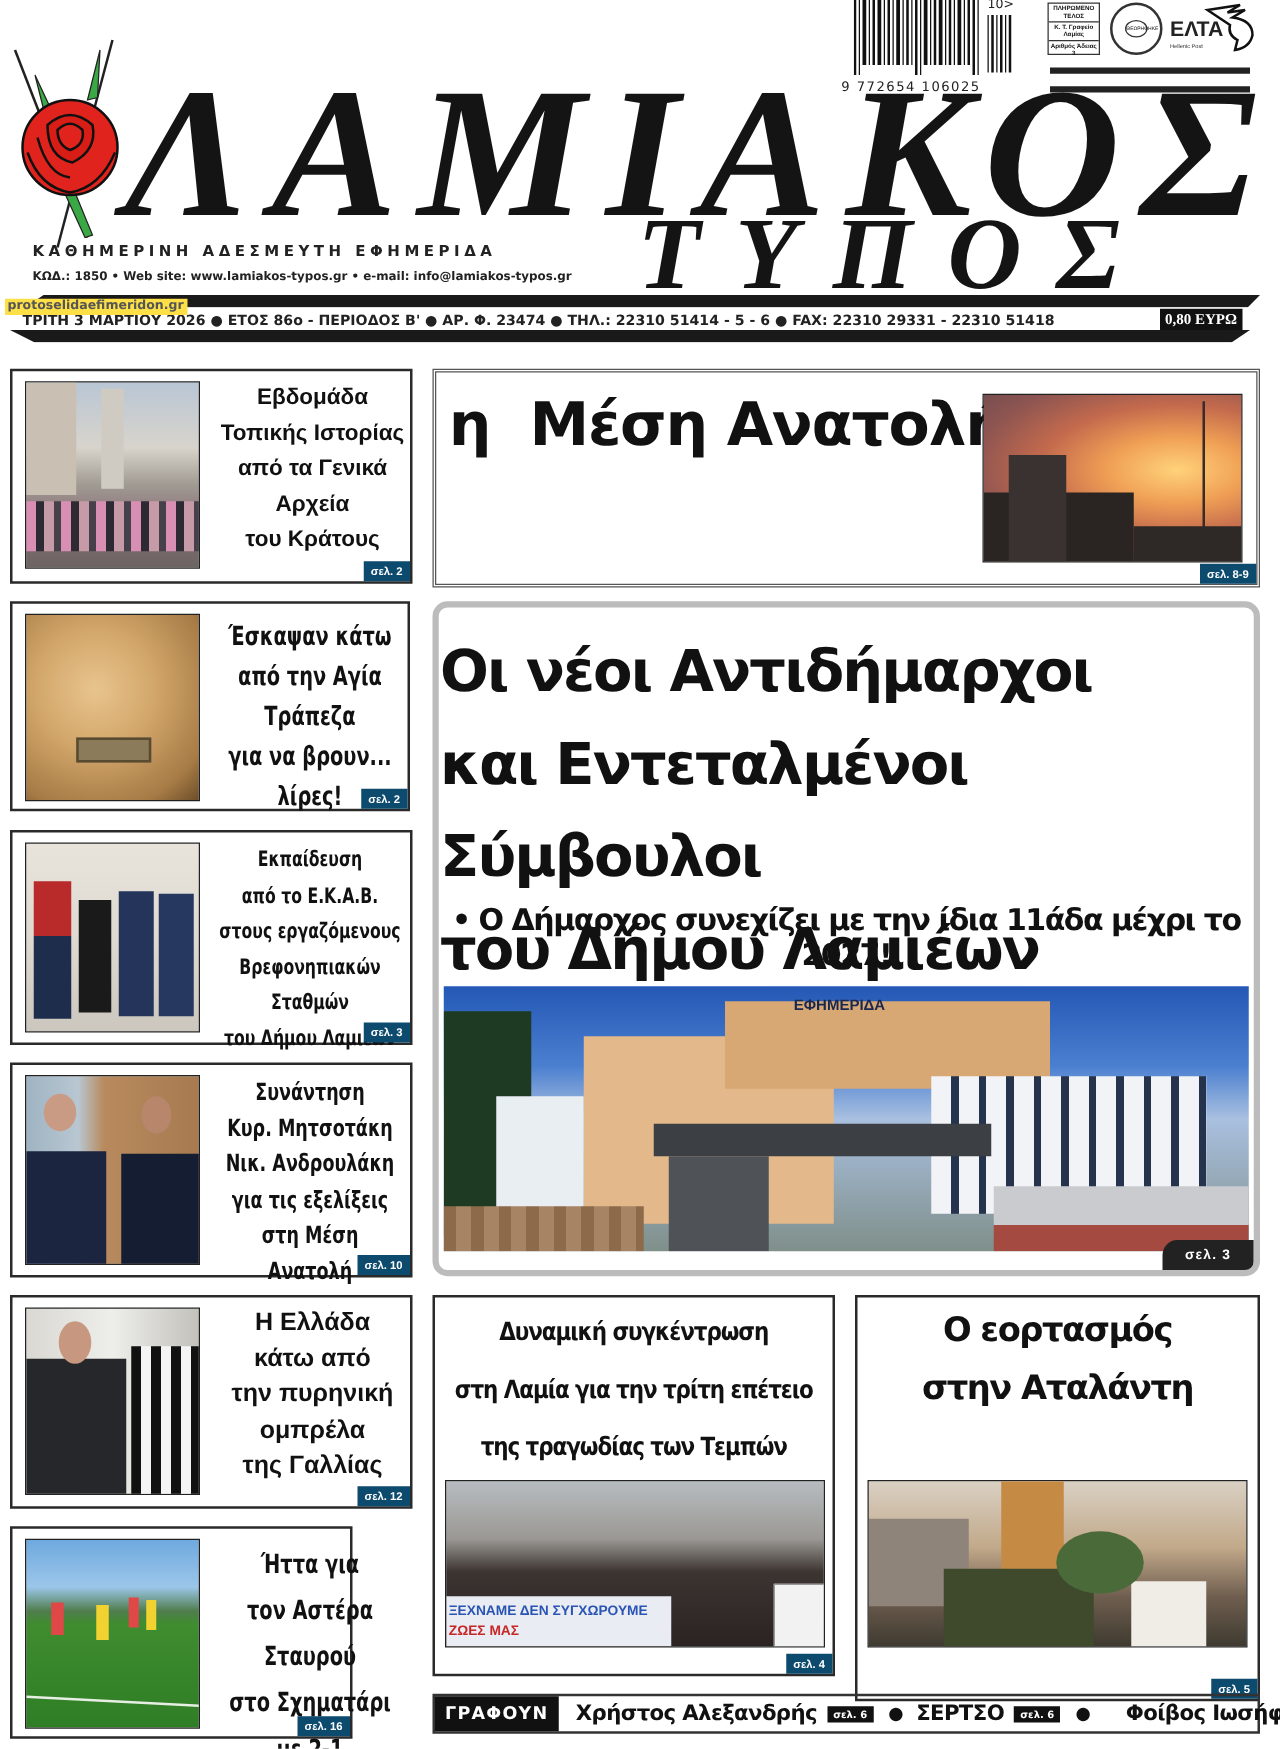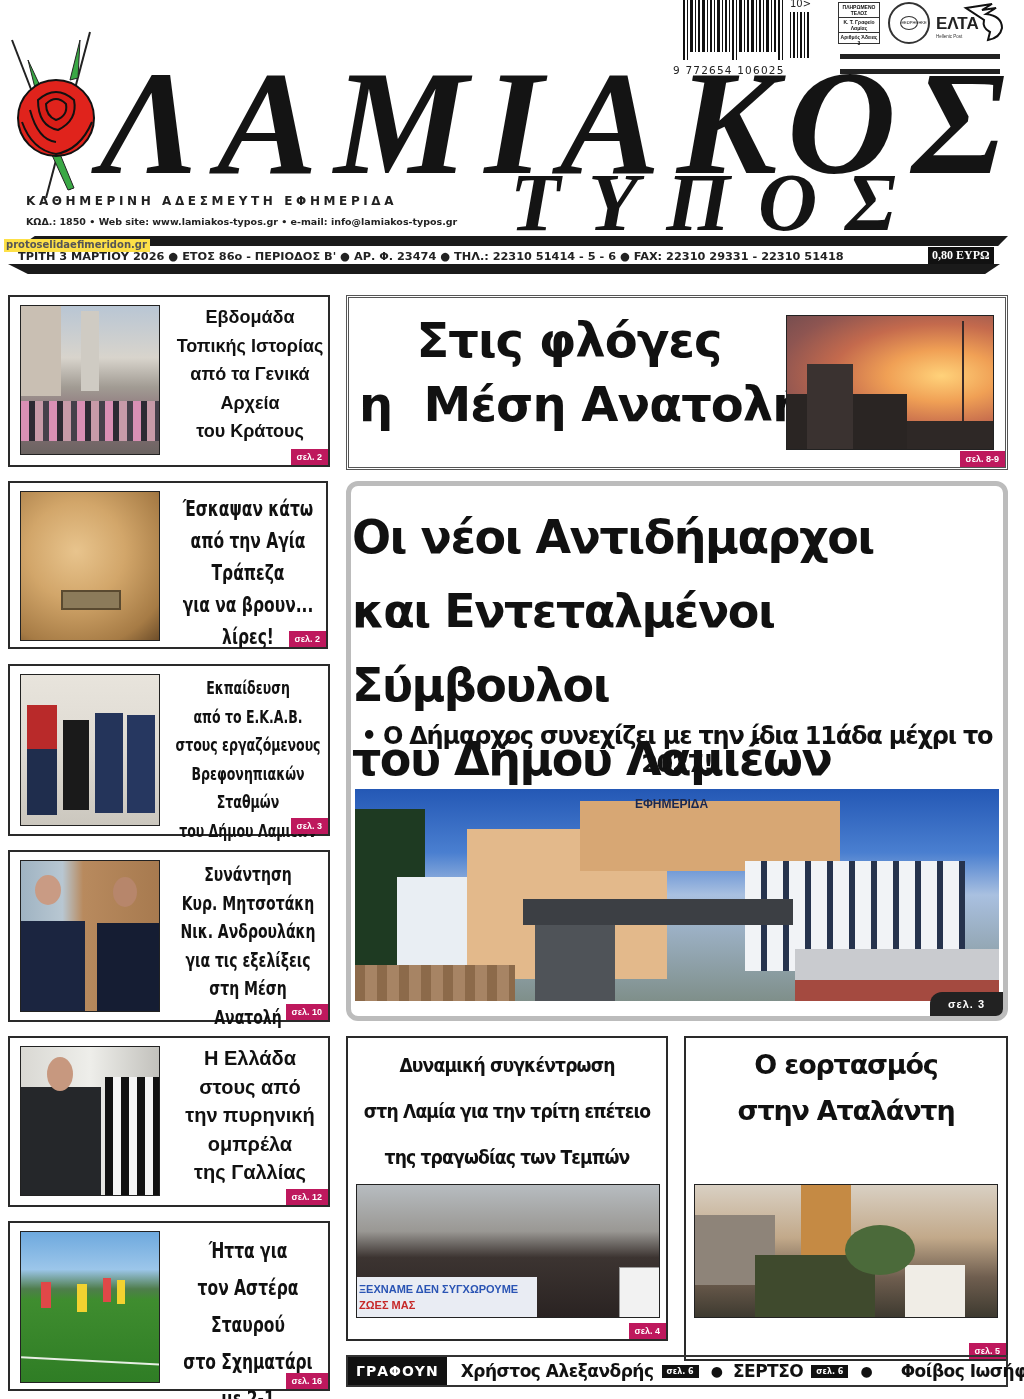--- a/index.html
+++ b/index.html
@@ -29,21 +29,21 @@
 
 
 #bar-top{left:20px;top:236px;width:988px;height:10px;background:#1a1a1a;clip-path:polygon(1.5% 0,100% 0,99% 100%,0 100%)}
 #bar-bot{left:8px;top:264px;width:992px;height:10px;background:#1a1a1a;clip-path:polygon(0 0,100% 0,98.5% 100%,2% 100%)}
 #dateline{left:18px;top:248px;width:990px;height:16px;font-family:"DejaVu Sans",sans-serif;font-size:11.3px;font-weight:bold;color:#222;white-space:nowrap;display:flex;align-items:center}
 #price{left:928px;top:247px;background:#111;color:#fff;font-family:"Liberation Serif",serif;font-weight:bold;font-size:12px;padding:1px 4px;height:17px;line-height:15px;white-space:nowrap}
 #watermark{left:4px;top:239px;background:#fde047;font-family:"DejaVu Sans",sans-serif;font-size:10px;font-weight:bold;color:#555;padding:0 3px 1px 2px;line-height:12px}
 
 
 .box{position:absolute;border:2px solid #2a2a2a;background:#fff}
-.pg{position:absolute;right:0;bottom:0;background:#be185d;color:#fff;font-size:9px;font-weight:bold;padding:3px 6px;line-height:10px;white-space:nowrap}
+.pg{position:absolute;right:0;bottom:0;background:#0c4a6e;color:#fff;font-size:9px;font-weight:bold;padding:3px 6px;line-height:10px;white-space:nowrap}
 .thumb{position:absolute;border:1px solid #222;overflow:hidden}
 .side-text{position:absolute;text-align:center;font-family:"Liberation Sans",sans-serif;font-weight:bold;color:#111}
 .narrow{font-family:"DejaVu Sans Condensed","DejaVu Sans",sans-serif;transform:scaleX(.82);transform-origin:center}
 
 
 #feat-top{left:346px;top:295px;width:662px;height:175px;border:3px double #555}
 #feat-top-text{left:10px;top:10px;width:420px;text-align:center;font-family:"DejaVu Sans",sans-serif;font-weight:bold;font-size:48px;line-height:64px;letter-spacing:-1px;color:#111}
 #main{left:346px;top:481px;width:662px;height:540px;border:5px solid #bcbcbc;border-radius:12px;background:#fff;overflow:hidden}
 #main-head{left:1px;top:14px;width:652px;text-align:left;font-family:"DejaVu Sans",sans-serif;font-weight:bold;font-size:46px;line-height:74px;color:#111;letter-spacing:-1.5px}
 #main-bullet{left:0;top:236px;width:652px;text-align:center;font-family:"DejaVu Sans",sans-serif;font-weight:bold;font-size:24px;color:#111;letter-spacing:-1.2px}
@@ -210,48 +210,47 @@
 </div>
 
 <div class="box" style="left:8px;top:1036px;width:322px;height:171px">
   <div class="thumb" style="left:10px;top:8px;width:140px;height:150px;background:linear-gradient(90deg,#d9d8d3 0%,#eeeeea 50%,#c2c1bc 100%)">
     <div style="position:absolute;left:0;top:40px;width:80px;height:110px;background:#25272a"></div>
     <div style="position:absolute;left:26px;top:10px;width:26px;height:34px;border-radius:50%;background:#c7987f"></div>
     <div style="position:absolute;left:84px;top:30px;width:56px;height:120px;background:repeating-linear-gradient(90deg,#111 0 8px,#f4f4f4 8px 16px)"></div>
   </div>
   <div class="side-text" style="left:160px;top:6px;width:160px;font-size:20px;line-height:28.5px">
     <div>Η Ελλάδα</div>
-    <div>στους από</div>
+    <div>κάτω από</div>
     <div>την πυρηνική</div>
     <div>ομπρέλα</div>
     <div>της Γαλλίας</div>
   </div>
   <div class="pg">σελ. 12</div>
 </div>
 
-<div class="box" style="left:8px;top:1221px;width:322px;height:170px">
+<div class="box" style="left:8px;top:1221px;width:274px;height:170px">
   <div class="thumb" style="left:10px;top:8px;width:140px;height:152px;background:linear-gradient(180deg,#6ea9de 0%,#9cc6ea 25%,#4f7d4c 38%,#3f8d2f 45%,#2f7d25 100%)">
     <div style="position:absolute;left:20px;top:50px;width:10px;height:26px;background:#e04848"></div>
     <div style="position:absolute;left:56px;top:52px;width:10px;height:28px;background:#f2d230"></div>
     <div style="position:absolute;left:82px;top:46px;width:8px;height:24px;background:#e04848"></div>
     <div style="position:absolute;left:96px;top:48px;width:8px;height:24px;background:#f2d230"></div>
     <div style="position:absolute;left:0;top:128px;width:140px;height:2px;background:#e7eee4;transform:rotate(3deg)"></div>
   </div>
   <div class="side-text narrow" style="left:148px;top:10px;width:180px;font-size:21px;line-height:37px">
     <div>Ήττα για</div>
     <div>τον Αστέρα Σταυρού</div>
     <div>στο Σχηματάρι με 2-1</div>
 
   </div>
   <div class="pg">σελ. 16</div>
 </div>
 
 <div class="box" id="feat-top">
   <div class="abs" id="feat-top-text">
-    <div style="letter-spacing:-1px">Στις φλόγες</div>
     <div style="white-space:pre">η  Μέση Ανατολή</div>
   </div>
   <div class="thumb" style="left:437px;top:17px;width:208px;height:135px;background:radial-gradient(ellipse at 75% 45%,#ffd27a 0%,#f0a055 25%,#c46a4d 50%,#8e5551 75%,#6b4a4e 100%)">
     <div style="position:absolute;left:0;top:78px;width:120px;height:57px;background:#2a2523"></div>
     <div style="position:absolute;left:20px;top:48px;width:46px;height:87px;background:#3a3230"></div>
     <div style="position:absolute;left:175px;top:5px;width:2px;height:118px;background:#3b2b28"></div>
     <div style="position:absolute;left:120px;top:105px;width:88px;height:30px;background:#2e2826"></div>
   </div>
   <div class="pg">σελ. 8-9</div>
 </div>

